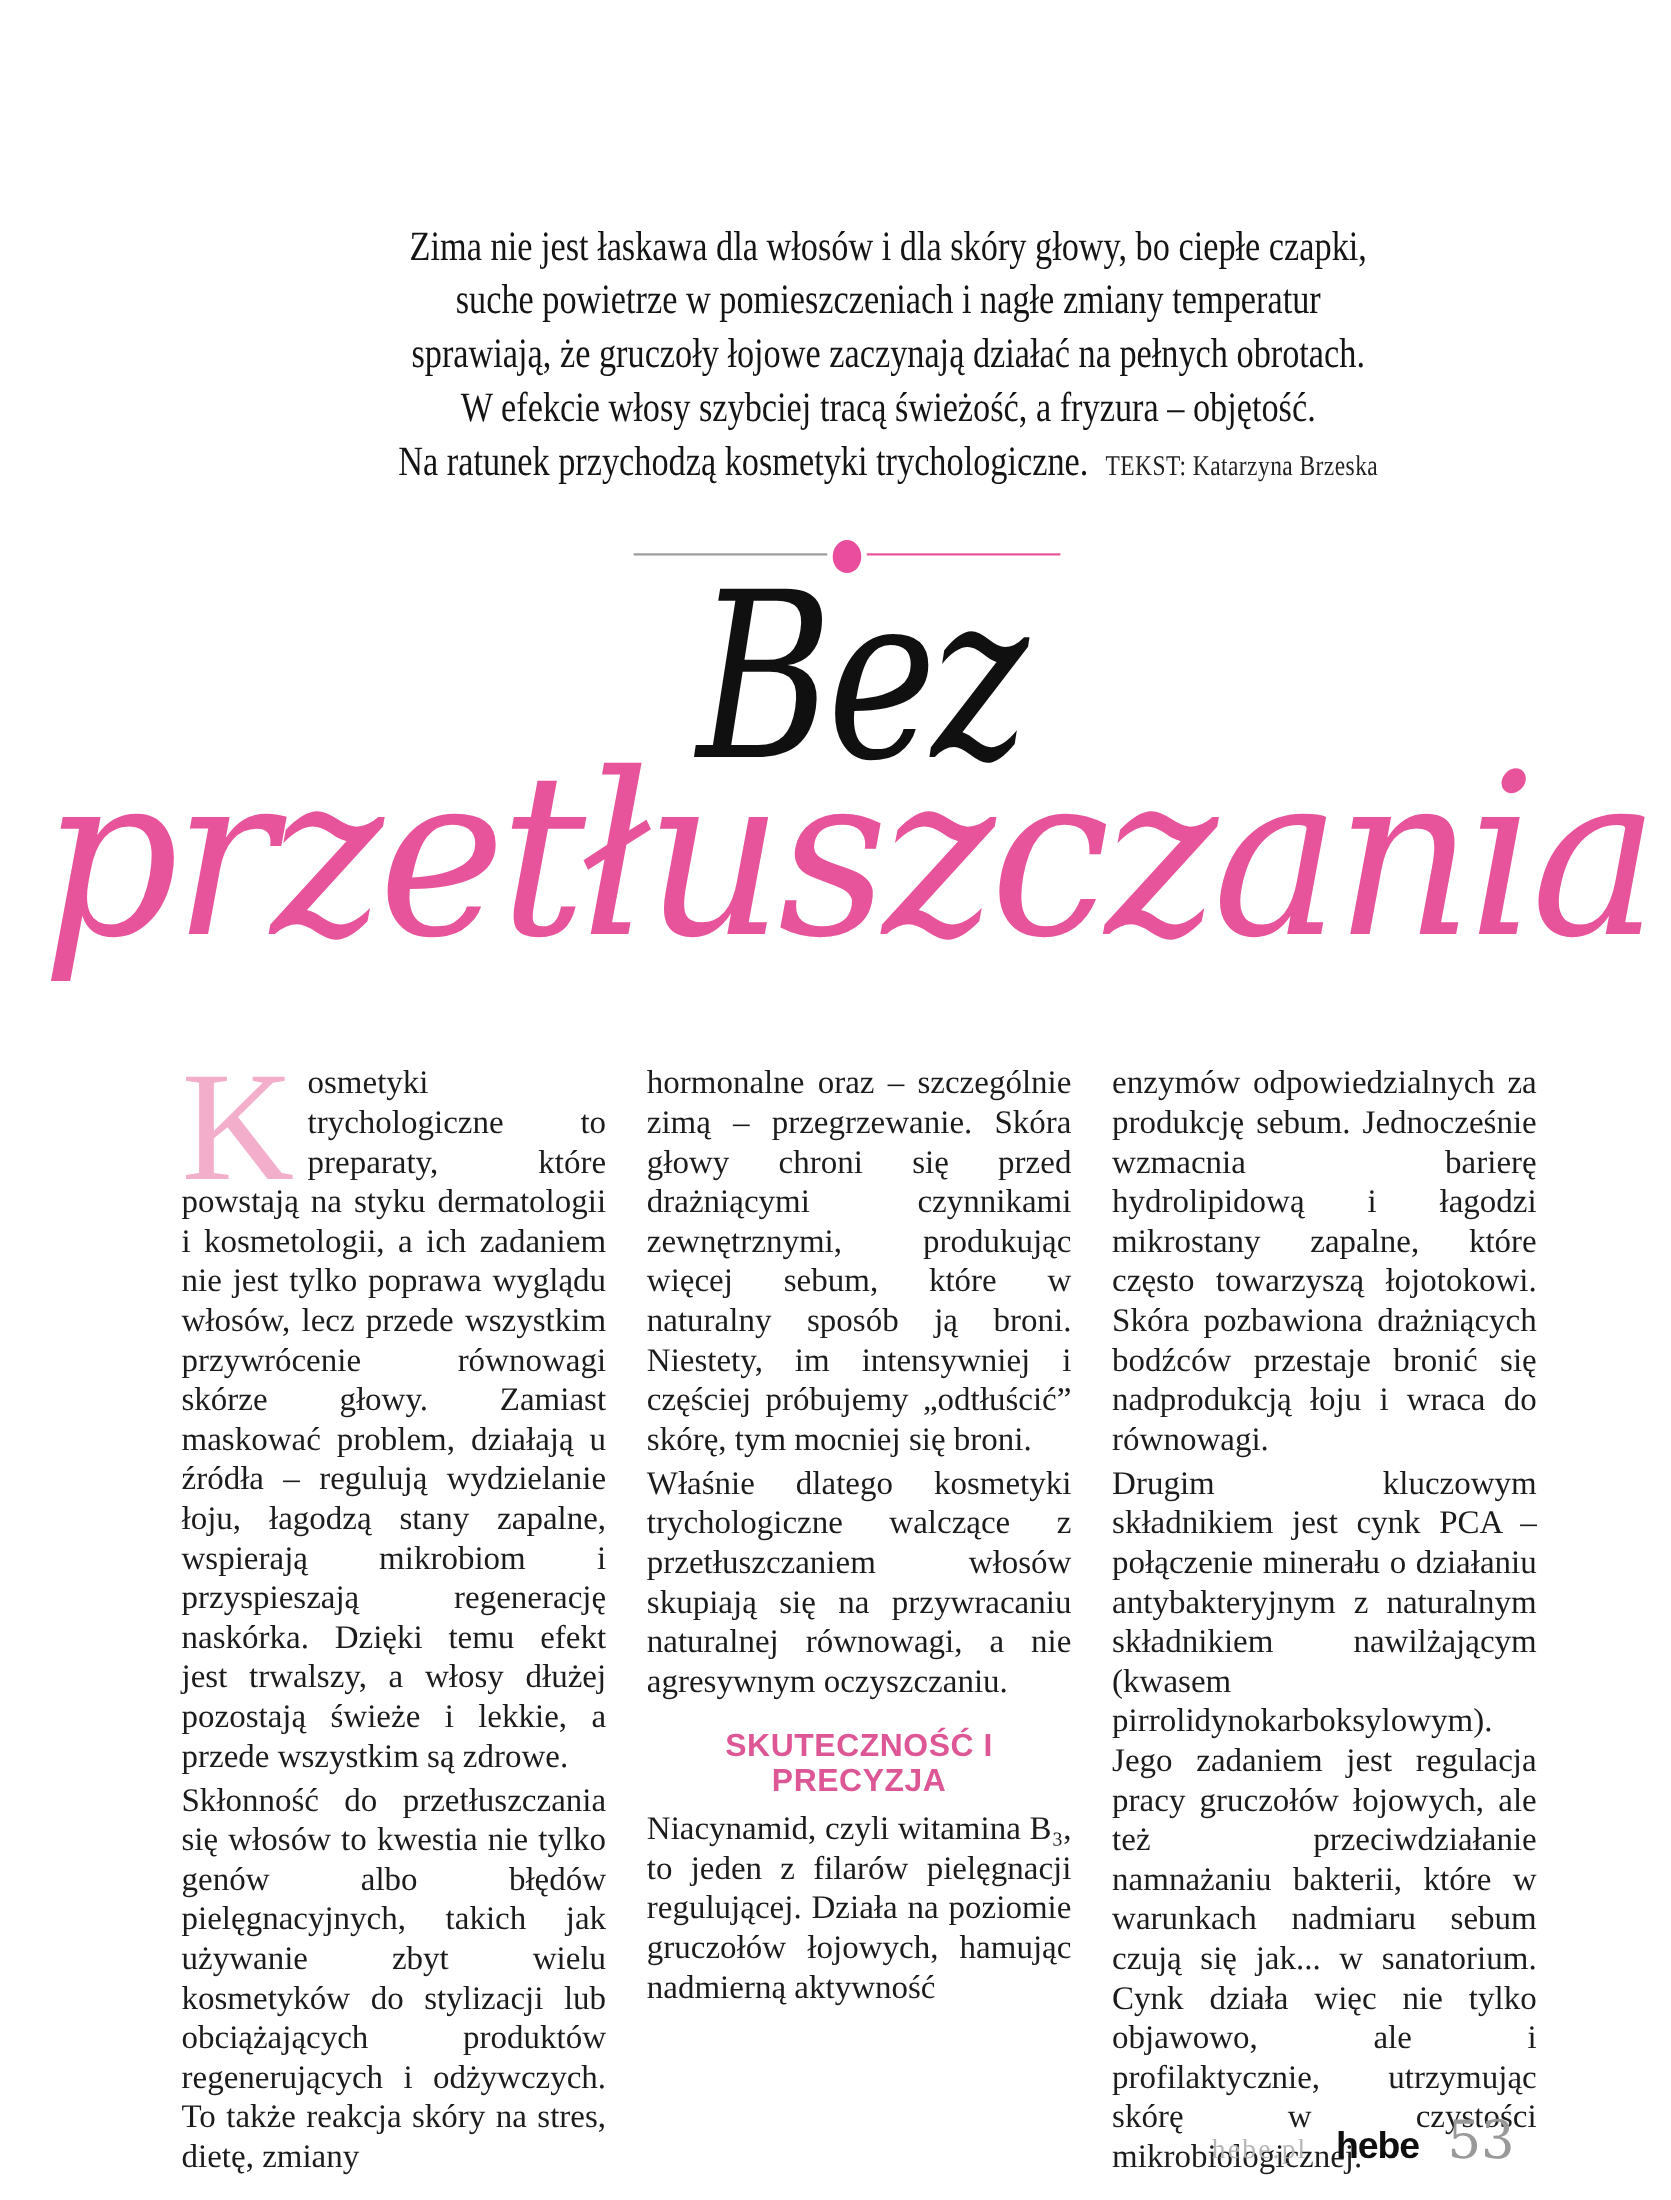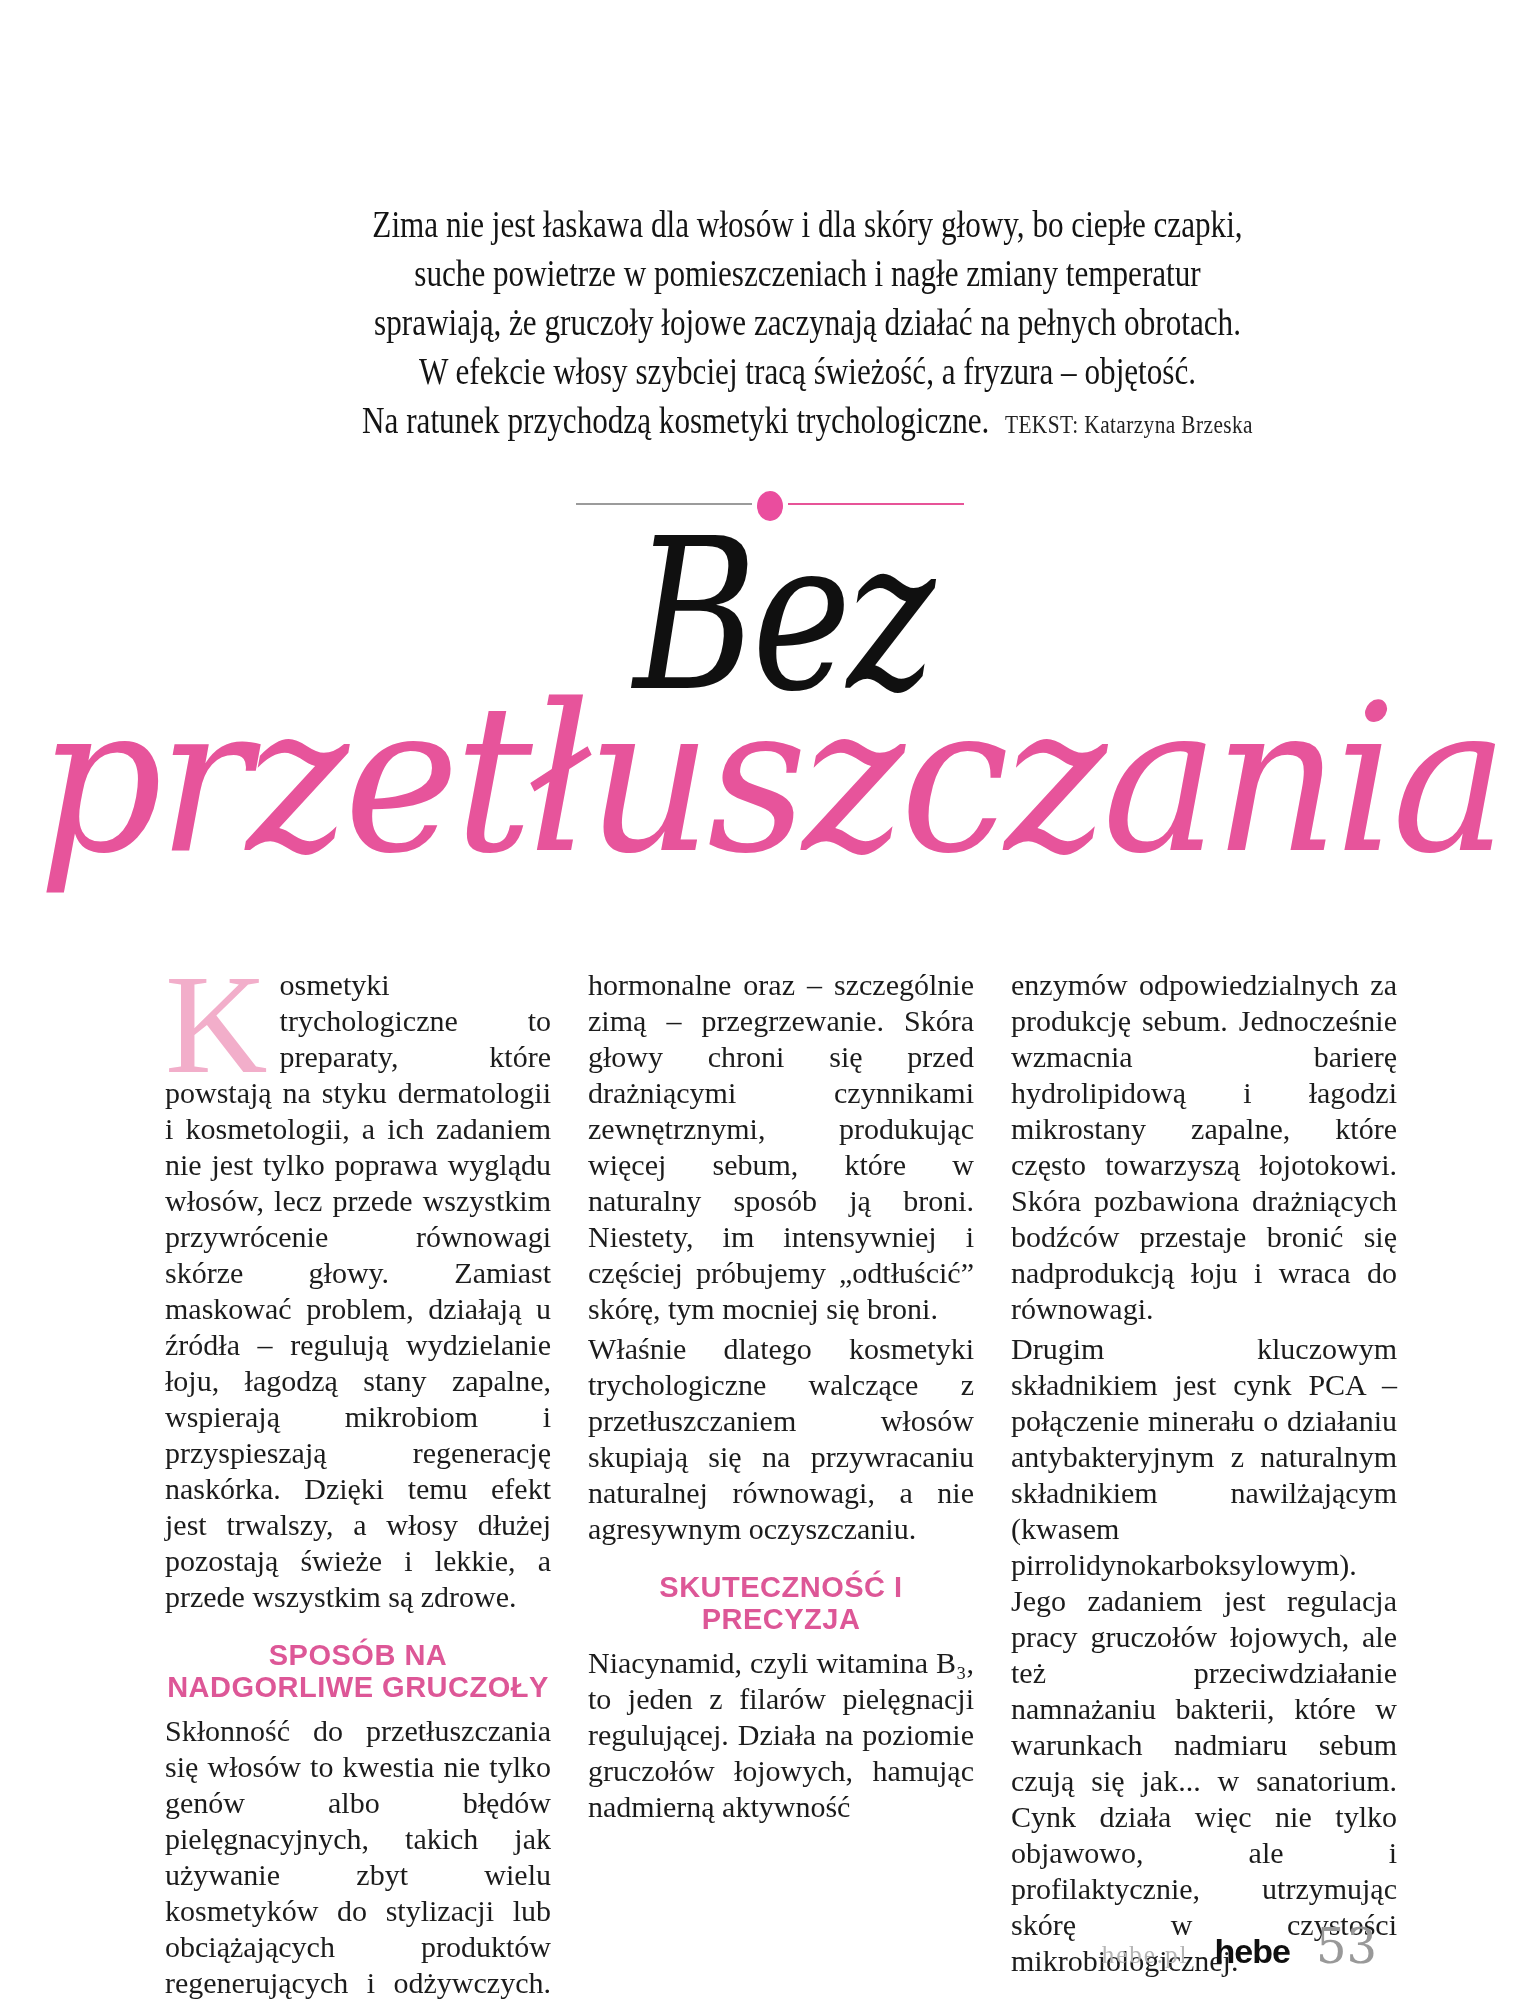--- a/index.html
+++ b/index.html
@@ -132,21 +132,20 @@
   <div class="dot"></div>
 </div>
 
 <div class="bez"><span class="shift">Bez</span></div>
 <div class="przet">przetłuszczania</div>
 
 <div class="columns">
 
   <div class="col">
     <p><span class="dropcap">K</span><span>osmetyki trychologiczne to preparaty, które powstają na styku dermatologii i kosmetologii, a ich zadaniem nie jest tylko poprawa wyglądu włosów, lecz przede wszystkim przywrócenie równowagi skórze głowy. Zamiast maskować problem, działają u źródła – regulują wydzielanie łoju, łagodzą stany zapalne, wspierają mikrobiom i przyspieszają regenerację naskórka. Dzięki temu efekt jest trwalszy, a włosy dłużej pozostają świeże i lekkie, a przede wszystkim są zdrowe.</span></p>
-    <div class="col-heading">SPOSÓB NA NADGORLIWE GRUCZOŁY</div>
     <p>Skłonność do przetłuszczania się włosów to kwestia nie tylko genów albo błędów pielęgnacyjnych, takich jak używanie zbyt wielu kosmetyków do stylizacji lub obciążających produktów regenerujących i odżywczych. To także reakcja skóry na stres, dietę, zmiany</p>
   </div>
 
   <div class="col">
     <p>hormonalne oraz – szczególnie zimą – przegrzewanie. Skóra głowy chroni się przed drażniącymi czynnikami zewnętrznymi, produkując więcej sebum, które w naturalny sposób ją broni. Niestety, im intensywniej i częściej próbujemy „odtłuścić” skórę, tym mocniej się broni.</p>
     <p>Właśnie dlatego kosmetyki trychologiczne walczące z przetłuszczaniem włosów skupiają się na przywracaniu naturalnej równowagi, a nie agresywnym oczyszczaniu.</p>
     <div class="col-heading">SKUTECZNOŚĆ I PRECYZJA</div>
     <p>Niacynamid, czyli witamina B₃, to jeden z filarów pielęgnacji regulującej. Działa na poziomie gruczołów łojowych, hamując nadmierną aktywność</p>
   </div>
 

